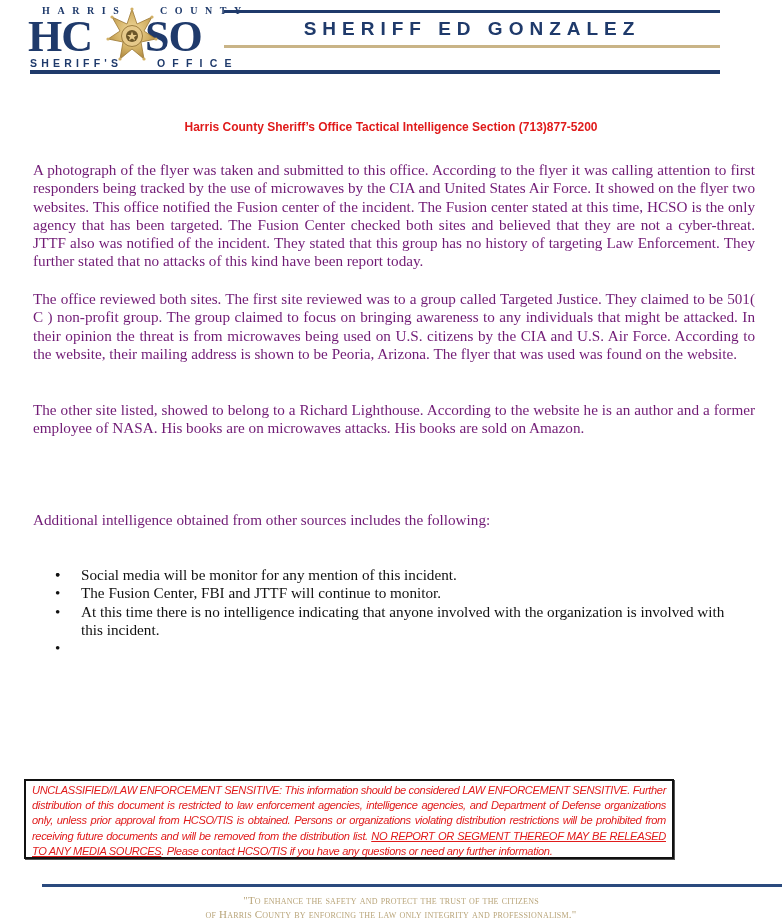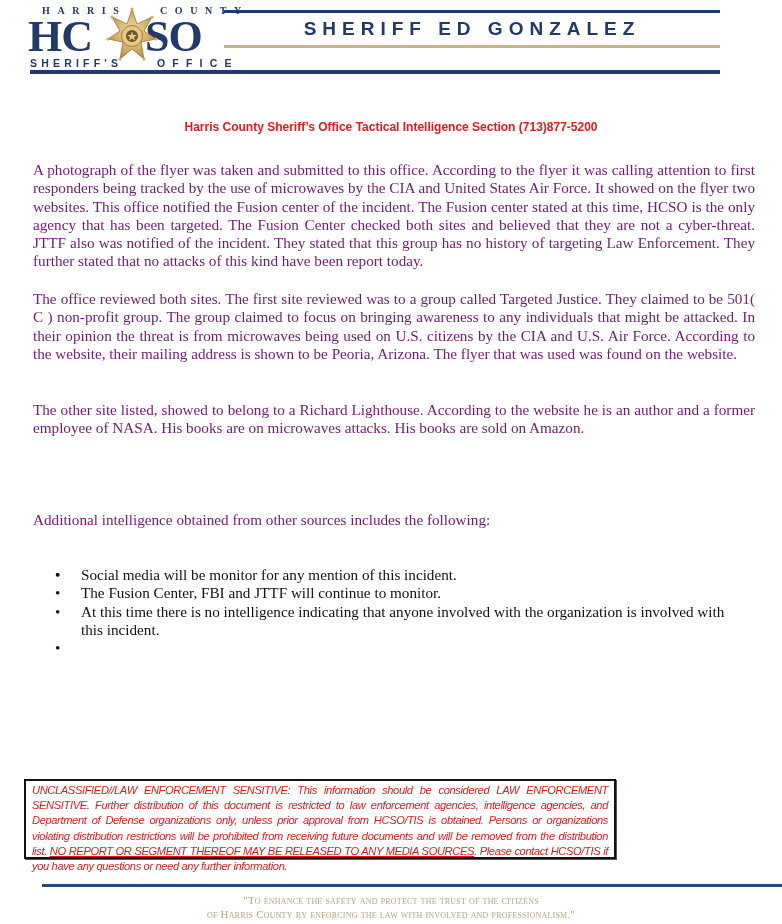--- a/index.html
+++ b/index.html
@@ -32,21 +32,21 @@
     .p1 { top: 161px; }
     .p2 { top: 290px; }
     .p3 { top: 401px; }
     .p4 { top: 511px; }
 
     .bullets { position: absolute; left: 55px; top: 566px; width: 690px; list-style: none; font-size: 15.2px; line-height: 18.3px; }
     .bullets li { position: relative; padding-left: 26px; }
     .bullets .dot { position: absolute; left: 0; top: 0; }
 
     
-    .caveat { position: absolute; left: 24px; top: 779px; width: 592px; height: 80px; border: 2px solid #111; box-shadow: 1px 1px 0 #555; padding: 2px 6px 0 6px; }
+    .caveat { position: absolute; left: 24px; top: 779px; width: 650px; height: 80px; border: 2px solid #111; box-shadow: 1px 1px 0 #555; padding: 2px 6px 0 6px; }
     .caveat p { font-family: "Liberation Sans", sans-serif; font-style: italic; font-size: 11.1px; line-height: 15.2px; color: #e01b1b; text-align: justify; letter-spacing: -0.35px; }
     .caveat .u { text-decoration: underline; }
 
     
     .footer-rule { position: absolute; left: 42px; top: 884px; width: 740px; height: 3px; background: #2a4a7e; }
     .footer-motto { position: absolute; left: 0; top: 893px; width: 782px; text-align: center; font-family: "Liberation Serif", serif; font-size: 11px; line-height: 14px; color: #b9a57a; font-variant: small-caps; letter-spacing: 0.2px; }
   </style>
 </head>
 <body>
 
@@ -107,14 +107,14 @@
   <li><span class="dot">•</span></li>
 </ul>
 
 <div class="caveat">
   <p><span>UNCLASSIFIED//LAW ENFORCEMENT SENSITIVE:  This information should be considered LAW ENFORCEMENT SENSITIVE.  Further distribution of this document is restricted to law enforcement agencies, intelligence agencies, and Department of Defense organizations only, unless prior approval from HCSO/TIS is obtained.  Persons or organizations violating distribution restrictions will be prohibited from receiving future documents and will be removed from the distribution list.  </span><span class="u">NO REPORT OR SEGMENT THEREOF MAY BE RELEASED TO ANY MEDIA SOURCES</span><span>.  Please contact HCSO/TIS if you have any questions or need any further information.</span></p>
 </div>
 
 <div class="footer-rule"></div>
 <div class="footer-motto">
   <div>"To enhance the safety and protect the trust of the citizens</div>
-  <div>of Harris County by enforcing the law  with involved and professionalism."</div>
+  <div>of Harris County by enforcing the law  only integrity and professionalism."</div>
 </div>
 
 </body></html>

